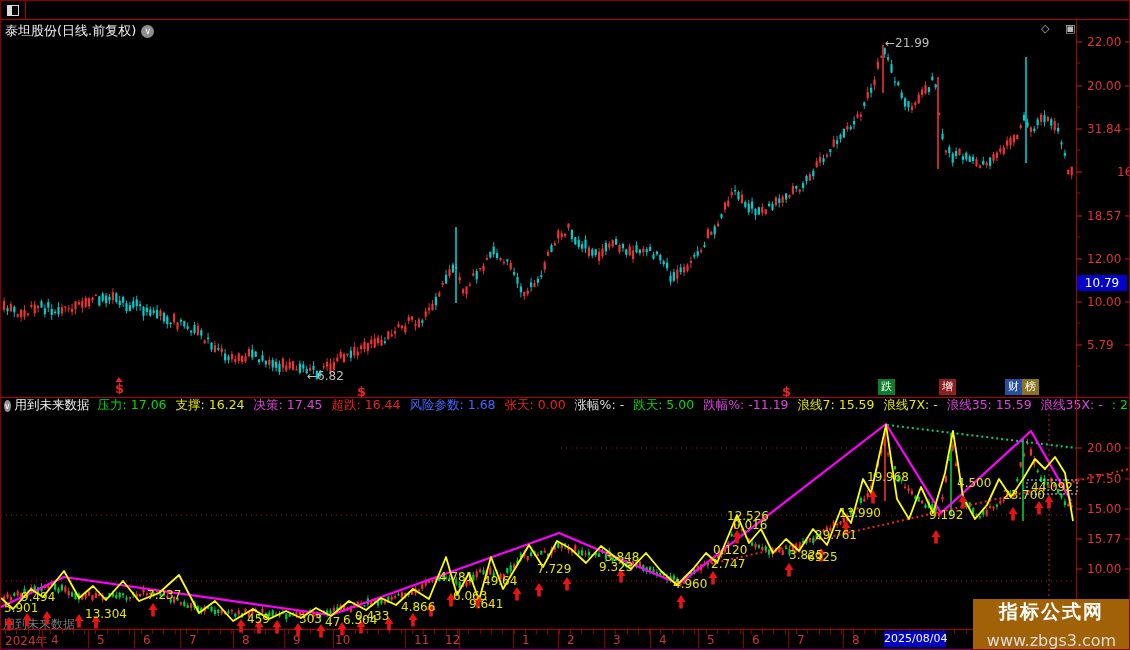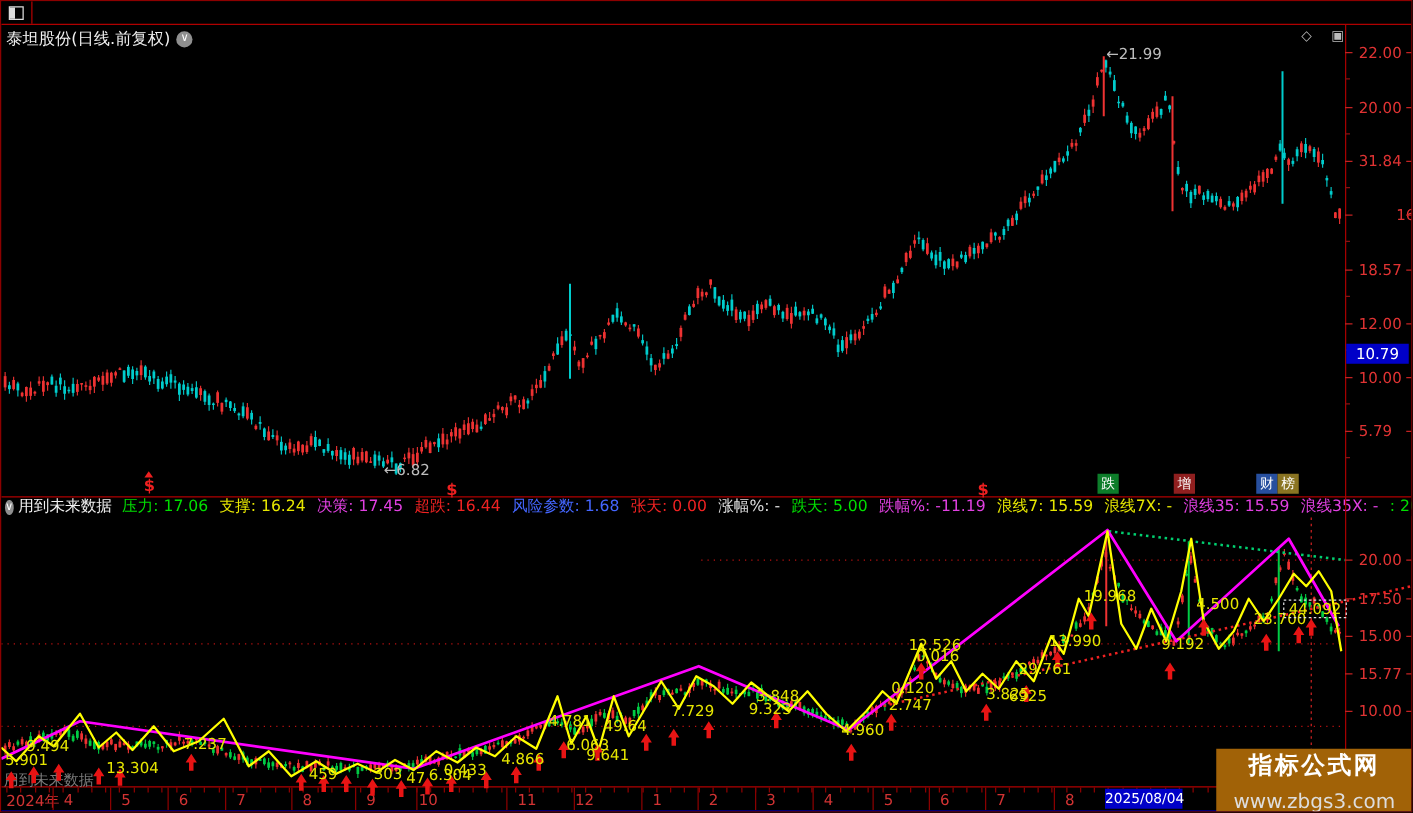--- a/index.html
+++ b/index.html
@@ -1605,21 +1605,21 @@
       <div class="tl-label" style="left: 188px;">7</div>
       <div class="tl-sep" style="left: 232px;"></div>
       <div class="tl-label" style="left: 241px;">8</div>
       <div class="tl-sep" style="left: 283px;"></div>
       <div class="tl-label" style="left: 292px;">9</div>
       <div class="tl-sep" style="left: 332px;"></div>
       <div class="tl-label" style="left: 334px;">10</div>
       <div class="tl-sep" style="left: 404px;"></div>
       <div class="tl-label" style="left: 413px;">11</div>
       <div class="tl-sep" style="left: 458px;"></div>
-      <div class="tl-label" style="left: 459px;">12</div>
+      <div class="tl-label" style="left: 444px;">12</div>
       <div class="tl-sep" style="left: 512px;"></div>
       <div class="tl-label" style="left: 521px;">1</div>
       <div class="tl-sep" style="left: 557px;"></div>
       <div class="tl-label" style="left: 566px;">2</div>
       <div class="tl-sep" style="left: 603px;"></div>
       <div class="tl-label" style="left: 612px;">3</div>
       <div class="tl-sep" style="left: 649px;"></div>
       <div class="tl-label" style="left: 658px;">4</div>
       <div class="tl-sep" style="left: 697px;"></div>
       <div class="tl-label" style="left: 706px;">5</div>

